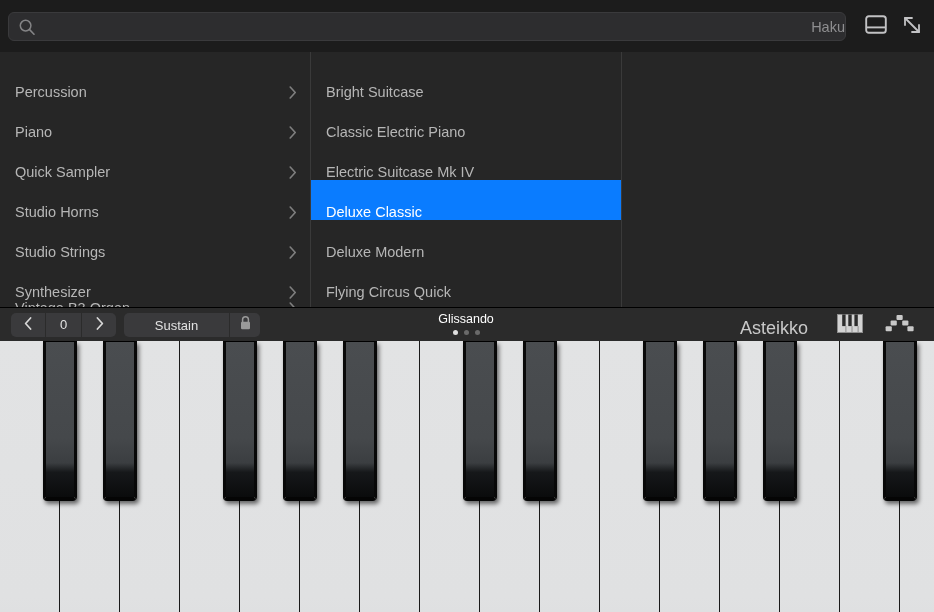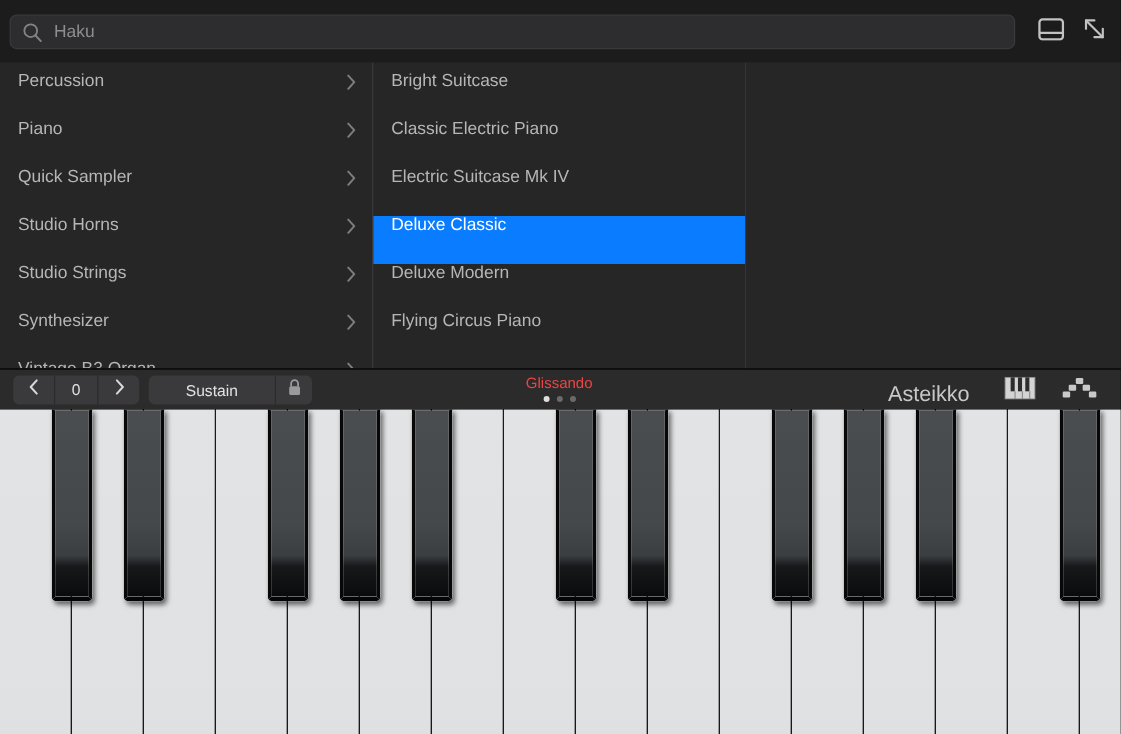--- a/index.html
+++ b/index.html
@@ -33,20 +33,21 @@
   }
   .search-icon { width: 18px; height: 18px; flex: 0 0 auto; opacity: .62; }
   .search-input {
     flex: 1 1 auto;
     background: transparent; border: 0; outline: none;
     color: #d8d8d8;
     font-family: "Liberation Sans", sans-serif;
     font-size: 14.5px;
     padding-left: 9px;
     height: 100%;
+    text-align: right;
   }
   .search-input::placeholder { color: #8e8e90; }
 
   .topbar-btn {
     position: absolute; top: 13px;
     width: 28px; height: 27px;
     display: flex; align-items: center; justify-content: center;
   }
   #btn-splitview { left: 862px; }
   #btn-expand    { left: 898px; }
@@ -64,21 +65,21 @@
     position: relative;
     overflow: hidden;
   }
   .col-1 { width: 311px; border-right: 1px solid #3a3a3a; }
   .col-2 { width: 311px; border-right: 1px solid #3a3a3a; }
   .col-3 { flex: 1 1 auto; background: #262626; }
 
   .col-list { padding-top: 8px; }
   .row {
     height: 40px;
-    display: flex; align-items: flex-start;
+    display: flex; align-items: flex-end;
     padding-left: 15px; padding-right: 12px;
     color: #b6b6b6;
     font-size: 14.5px;
     white-space: nowrap;
   }
   .row .label { flex: 1 1 auto; overflow: hidden; text-overflow: clip; }
   .row.selected { background: #0a7cff; color: #fff; }
   .row.partial { height: 26px; overflow: hidden; align-items: flex-start; }
   .chev {
     flex: 0 0 auto; width: 11px; height: 16px; opacity: .62;
@@ -126,21 +127,21 @@
   }
   .lock-btn {
     width: 30px; height: 100%;
     display: flex; align-items: center; justify-content: center;
   }
 
   .glissando {
     position: absolute; left: 415px; top: 4px;
     width: 102px; text-align: center;
   }
-  .glissando .gtext { color: #ef4444; font-size: 12.5px; line-height: 14px; }
+  .glissando .gtext { color: #ffffff; font-size: 12.5px; line-height: 14px; }
   .dots { display: flex; justify-content: center; gap: 6px; margin-top: 4px; }
   .dot { width: 5px; height: 5px; border-radius: 50%; background: #6a6a6a; }
   .dot.on { background: #dedede; }
 
   .asteikko {
     position: absolute; left: 740px; top: 10px;
     color: #c8c8c8; font-size: 18px;
   }
   .kb-icon-btn {
     position: absolute; top: 7px;
@@ -292,21 +293,21 @@
           <div class="row">
             <span class="label">Electric Suitcase Mk IV</span>
           </div>
           <div class="row selected">
             <span class="label">Deluxe Classic</span>
           </div>
           <div class="row">
             <span class="label">Deluxe Modern</span>
           </div>
           <div class="row">
-            <span class="label">Flying Circus Piano</span>
+            <span class="label">Flying Circus Quick</span>
           </div>
         </div>
     </div>
     <div class="col col-3"></div>
   </div>
 
   <div class="kbtoolbar">
 
     <div class="octave-group">
       <div class="oct-btn">

